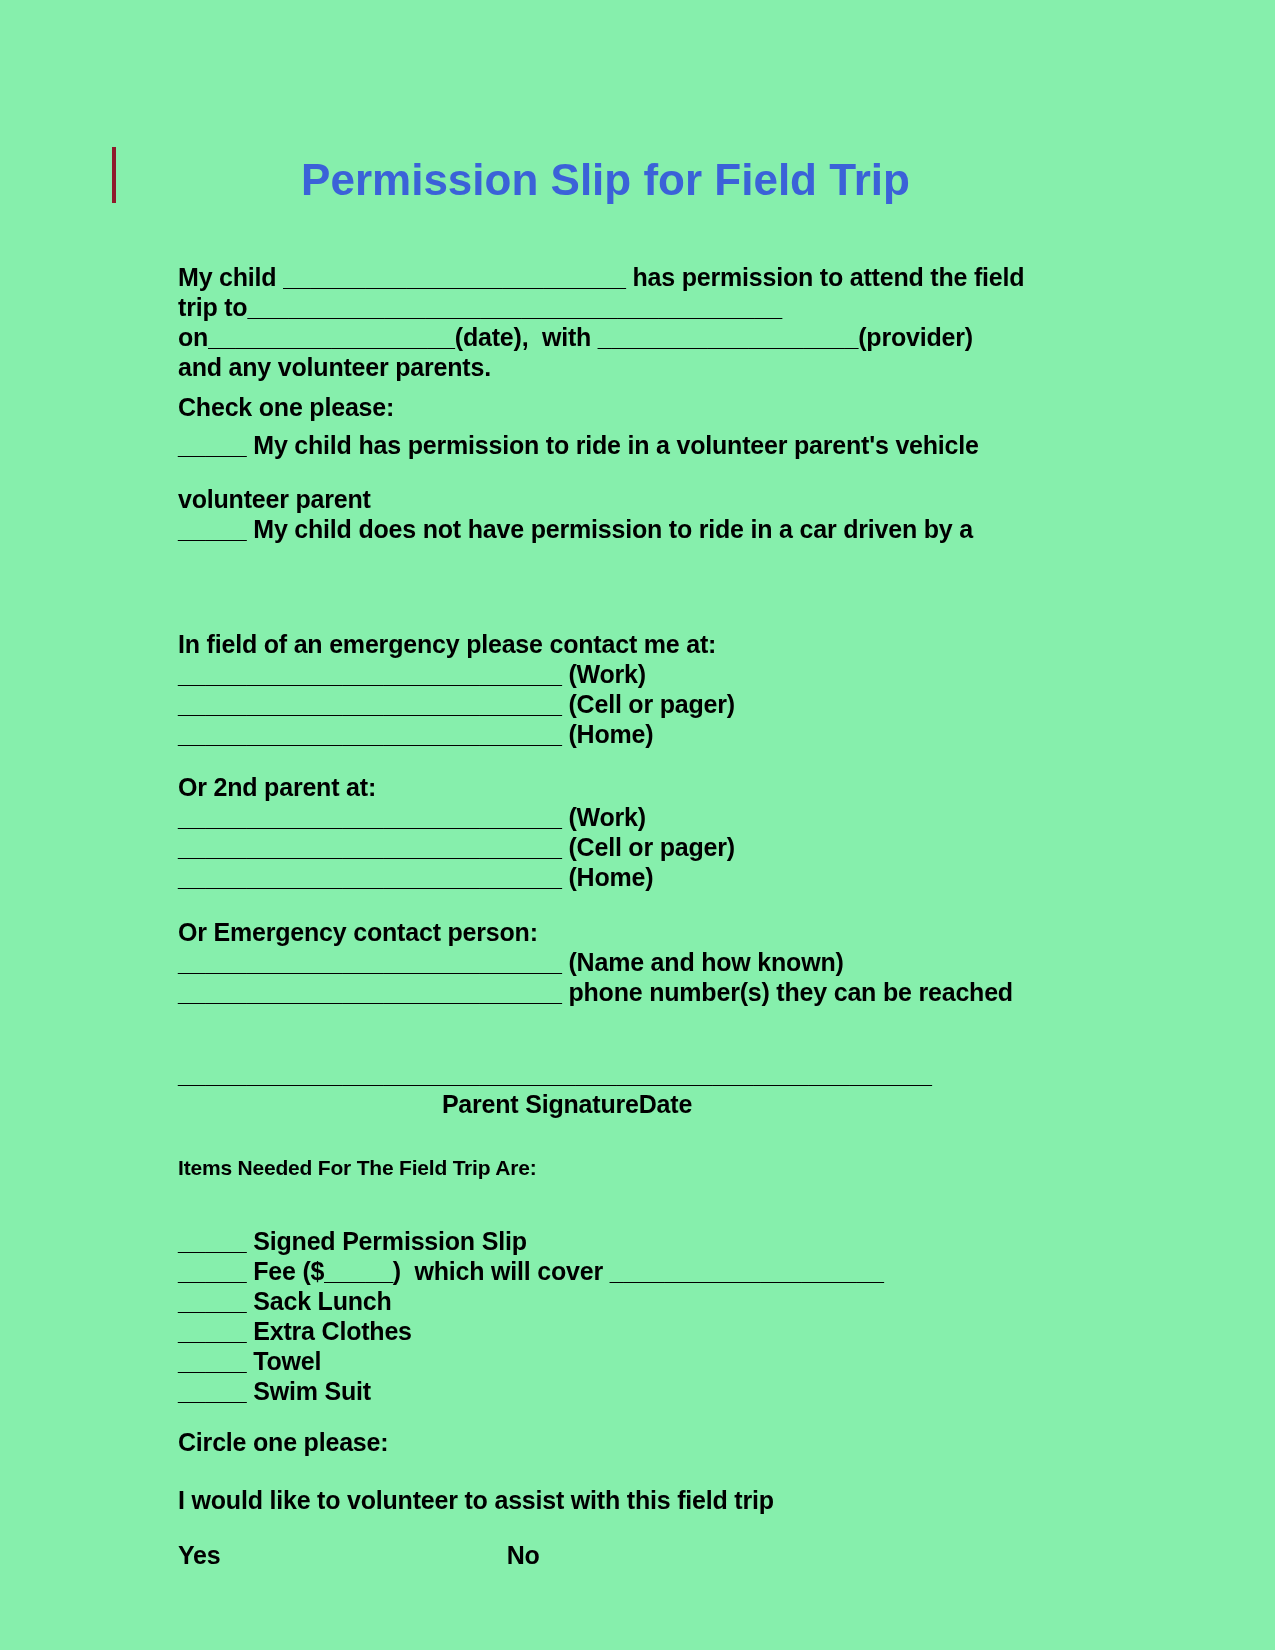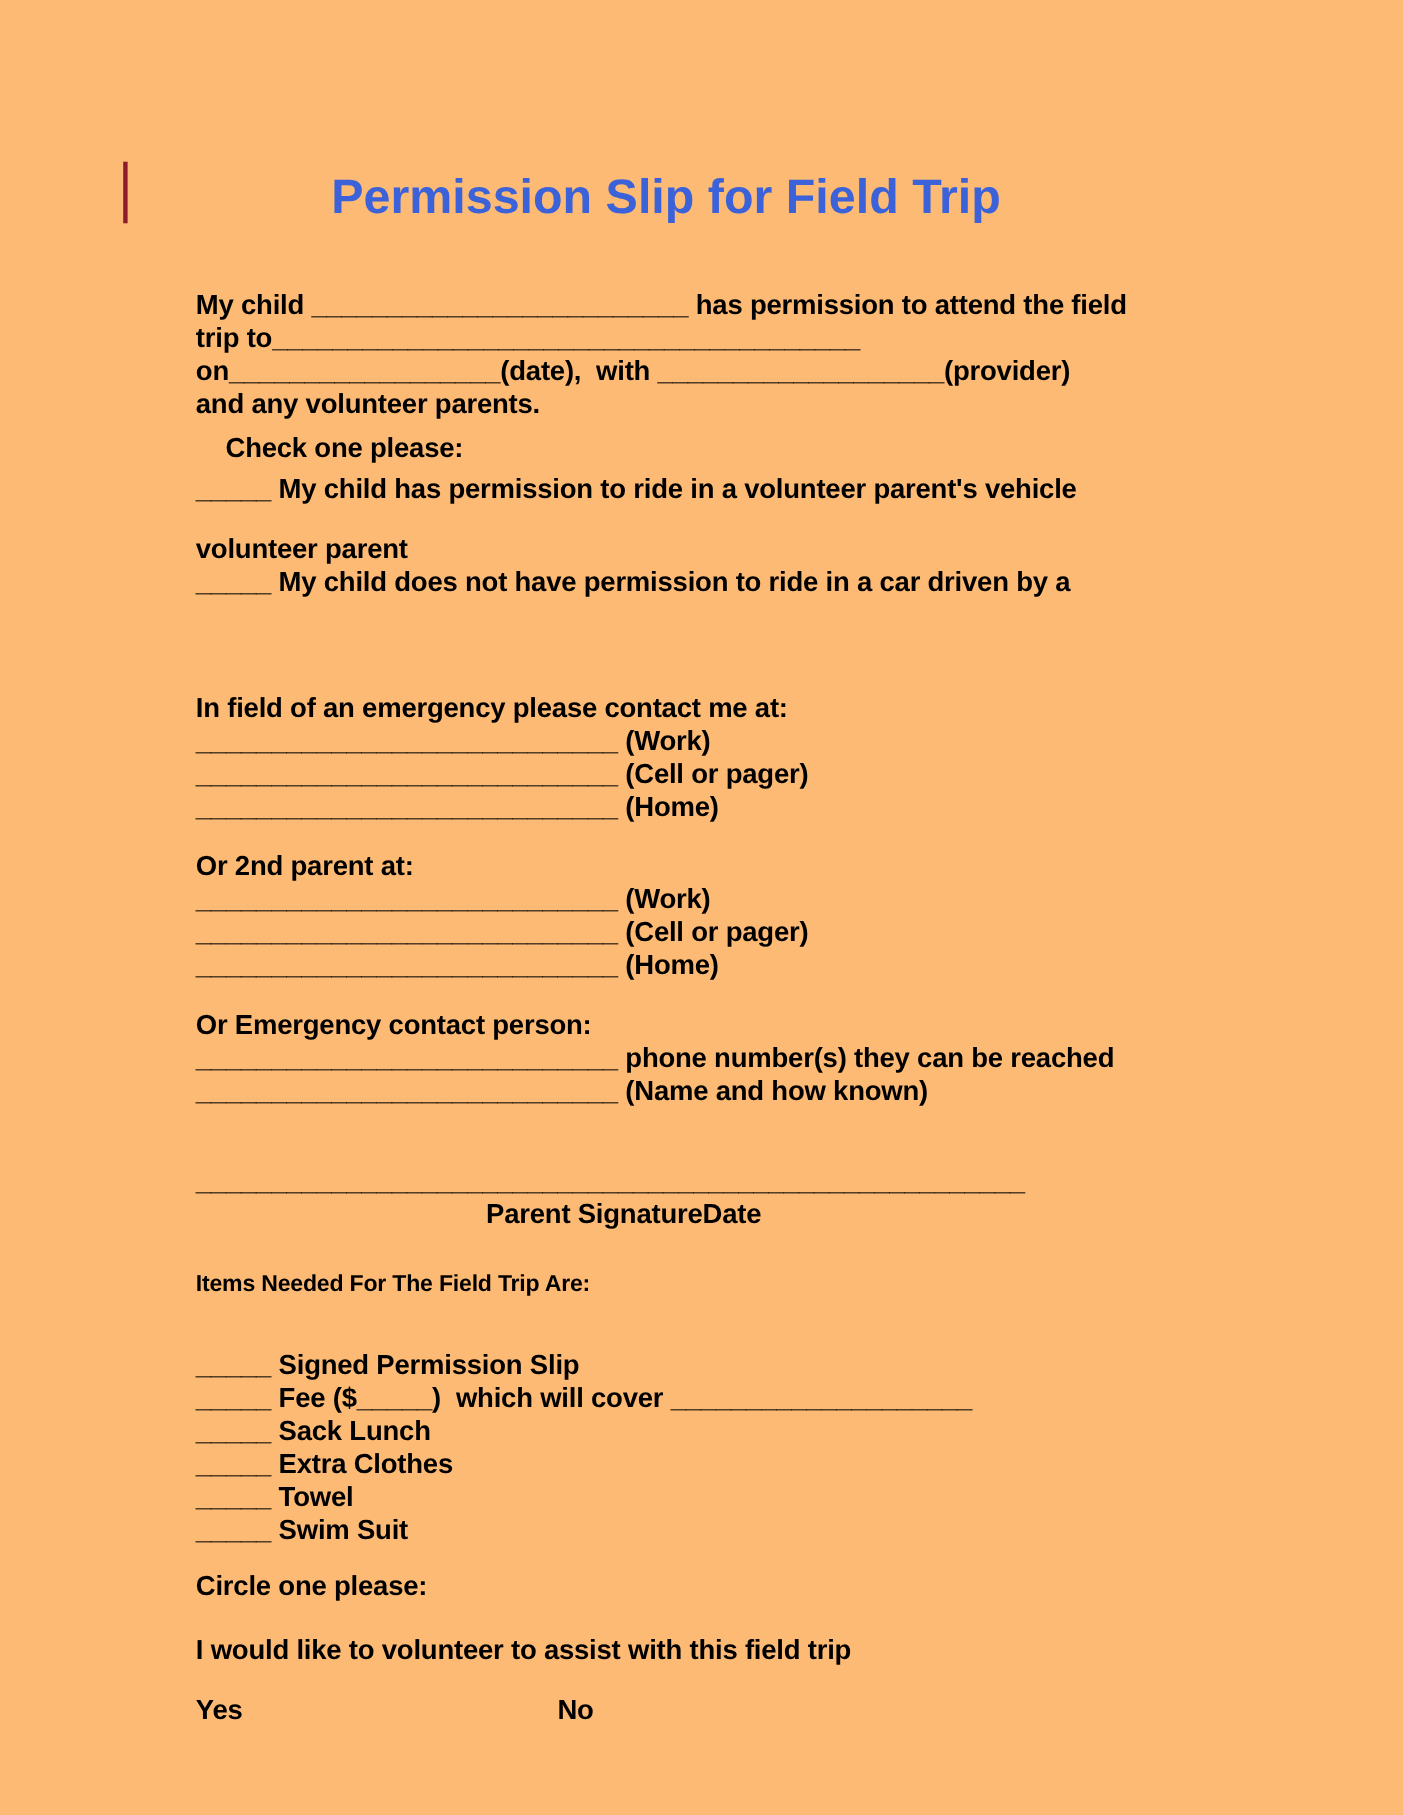--- a/index.html
+++ b/index.html
@@ -1,20 +1,20 @@
 <!DOCTYPE html>
 <html><head>
 <meta charset="utf-8">
 <style>
   html,body { margin:0; padding:0; background:#e8e8e8; }
   .page {
     position:relative;
     width:1275px; height:1650px;
     margin:0 auto;
-    background:#fdba74;
+    background:#86efac;
     font-family:"Liberation Sans", sans-serif;
     font-weight:bold;
     color:#000000;
     overflow:hidden;
   }
   .accent-bar {
     position:absolute;
     left:112px; top:147px;
     width:4px; height:56px;
     background:#8e1b2b;
@@ -32,21 +32,21 @@
   .block {
     position:absolute;
     left:178px;
     width:880px;
     font-size:25px;
     line-height:30px;
     letter-spacing:-0.2px;
   }
   .block .line { white-space:pre; }
   .b-intro      { top:262px; }
-  .b-check-head { top:392px;margin-left:27px; }
+  .b-check-head { top:392px; }
   .b-option1    { top:430px; }
   .b-option2    { top:484px; }
   .b-primary    { top:629px; }
   .b-second     { top:772px; }
   .b-person     { top:917px; }
   .b-signature  { top:1059px; width:778px; }
   .sig-labels { display:flex; justify-content:center; white-space:pre; }
   .b-items-head {
     top:1149px;
     font-size:21px;
@@ -97,22 +97,22 @@
 
   <div class="block b-second">
     <div class="line">Or 2nd parent at:</div>
     <div class="line">____________________________ (Work)</div>
     <div class="line">____________________________ (Cell or pager)</div>
     <div class="line">____________________________ (Home)</div>
   </div>
 
   <div class="block b-person">
     <div class="line">Or Emergency contact person:</div>
+    <div class="line">____________________________ (Name and how known)</div>
     <div class="line">____________________________ phone number(s) they can be reached</div>
-    <div class="line">____________________________ (Name and how known)</div>
   </div>
 
   <div class="block b-signature">
     <div class="line">_______________________________________________________</div>
     <div class="sig-labels">
       <span>Parent Signature</span>
       <span>Date</span>
     </div>
   </div>
 

